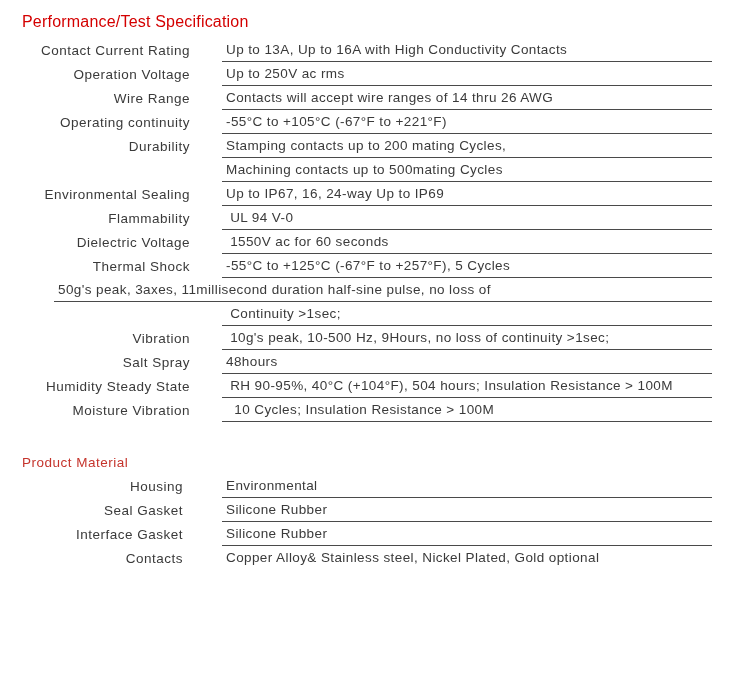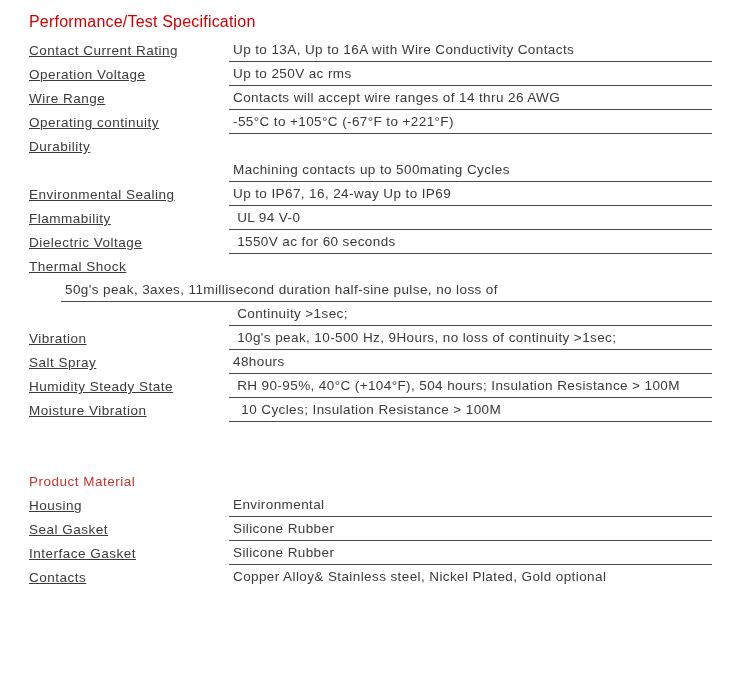--- a/index.html
+++ b/index.html
@@ -12,55 +12,54 @@
   html,body{margin:0;padding:0;background:var(--bg);}
   body{
     width:738px;height:683px;
     font-family:"Liberation Sans",sans-serif;
     color:var(--text);
     overflow:hidden;
   }
   .page{
     box-sizing:border-box;
     width:738px;height:599px;
-    padding:13px 26px 0 29px;
+    padding:13px 26px 0 22px;
   }
   .section-title{
     font-size:16px;
     line-height:18px;
     height:18px;
     color:var(--title-red);
     letter-spacing:0.2px;
     white-space:pre;
   }
   .section.material .section-title{
     font-size:13.5px;
     line-height:16px;
     height:16px;
     color:var(--section-red);
     letter-spacing:0.5px;
   }
   .rows{margin-top:7px;}
-  .section.material{margin-top:52px;}
+  .section.material{margin-top:33px;}
   .section.material .rows{margin-top:3px;}
   .row{
     display:flex;
     height:24px;
     align-items:flex-end;
   }
   .row-label{
     width:168px;
     flex:0 0 168px;
-    text-align:left;
+    text-align:right;
     font-size:13.5px;
     letter-spacing:0.5px;
     padding-bottom:4px;
     white-space:pre;
     color:var(--text);
-    text-decoration:underline;
   }
   .row-value{
     flex:1 1 auto;
     margin-left:32px;
     border-bottom:1px solid var(--line);
     font-size:13.5px;
     letter-spacing:0.4px;
     padding:0 0 4px 4px;
     white-space:pre;
     overflow:hidden;
@@ -73,40 +72,41 @@
 </head>
 <body>
 
 <div class="page">
 
   <div class="section performance">
     <div class="section-title">Performance/Test Specification</div>
     <div class="rows">
   <div class="row">
     <div class="row-label">Contact Current Rating</div>
-    <div class="row-value">Up to 13A, Up to 16A with Wire Conductivity Contacts</div>
+    <div class="row-value">Up to 13A, Up to 16A with High Conductivity Contacts</div>
   </div>
 
   <div class="row">
     <div class="row-label">Operation Voltage</div>
     <div class="row-value">Up to 250V ac rms</div>
   </div>
 
   <div class="row">
     <div class="row-label">Wire Range</div>
     <div class="row-value">Contacts will accept wire ranges of 14 thru 26 AWG</div>
   </div>
 
   <div class="row">
     <div class="row-label">Operating continuity</div>
     <div class="row-value">-55°C to +105°C (-67°F to +221°F)</div>
   </div>
 
   <div class="row">
     <div class="row-label">Durability</div>
+    <div class="row-value">Stamping contacts up to 200 mating Cycles,</div>
   </div>
 
   <div class="row">
     <div class="row-label"></div>
     <div class="row-value">Machining contacts up to 500mating Cycles</div>
   </div>
 
   <div class="row">
     <div class="row-label">Environmental Sealing</div>
     <div class="row-value">Up to IP67, 16, 24-way Up to IP69</div>
@@ -117,20 +117,21 @@
     <div class="row-value"> UL 94 V-0</div>
   </div>
 
   <div class="row">
     <div class="row-label">Dielectric Voltage</div>
     <div class="row-value"> 1550V ac for 60 seconds</div>
   </div>
 
   <div class="row">
     <div class="row-label">Thermal Shock</div>
+    <div class="row-value">-55°C to +125°C (-67°F to +257°F), 5 Cycles</div>
   </div>
 
   <div class="row">
     <div class="row-value">50g's peak, 3axes, 11millisecond duration half-sine pulse, no loss of</div>
   </div>
 
   <div class="row">
     <div class="row-label"></div>
     <div class="row-value"> Continuity &gt;1sec;</div>
   </div>

